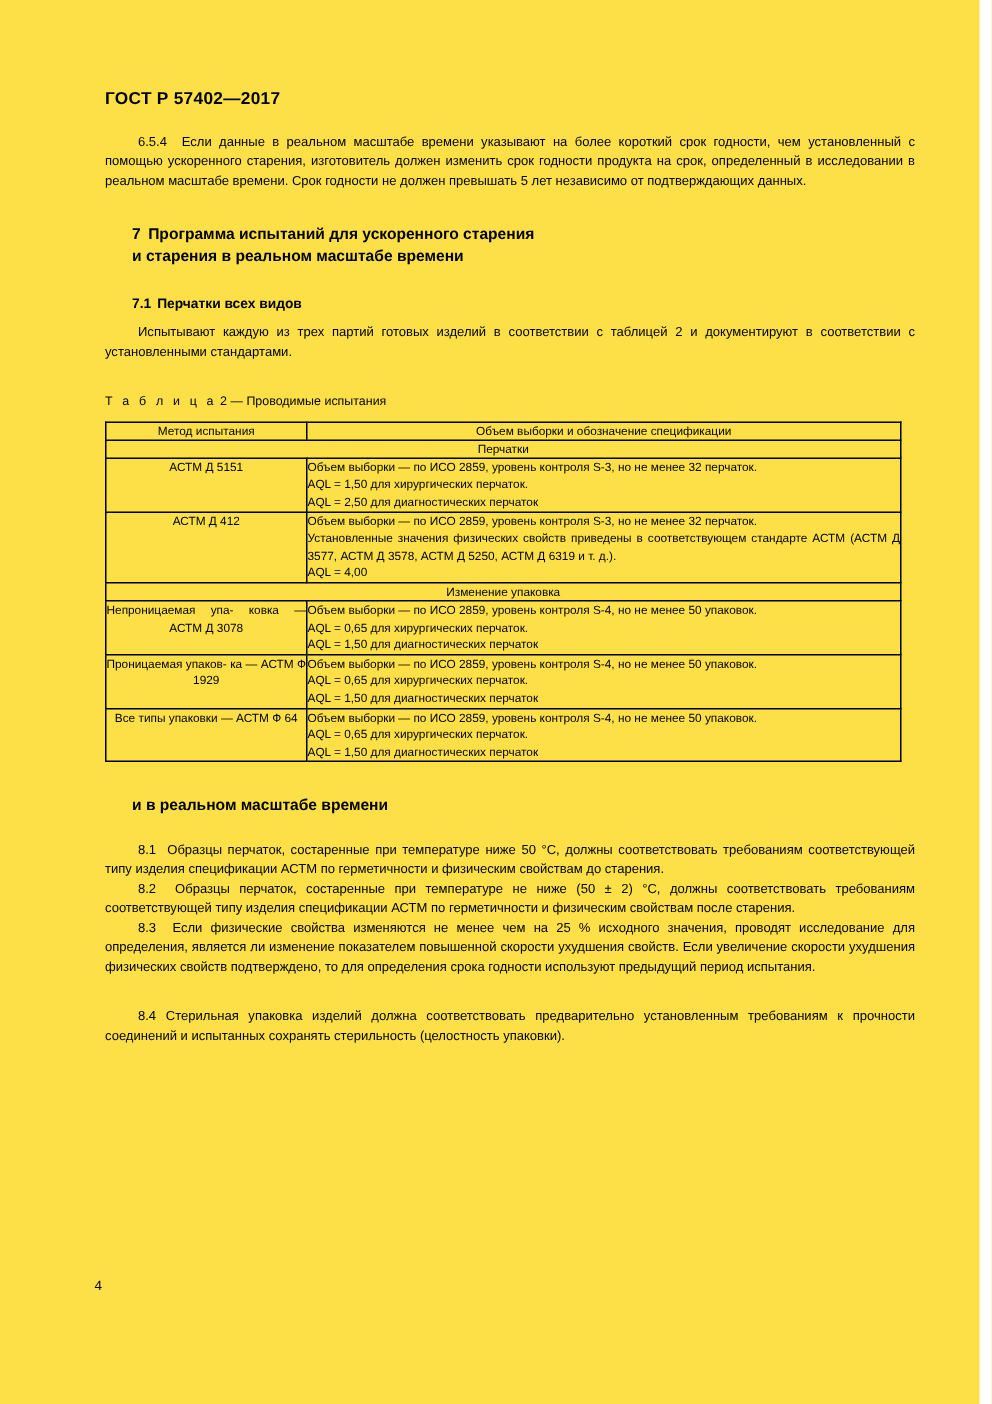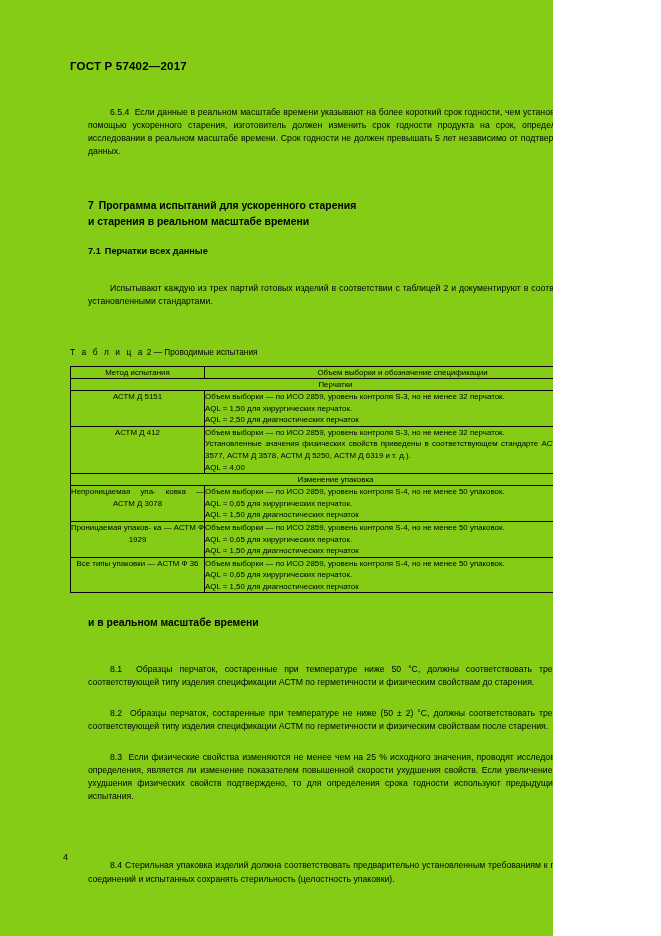--- a/index.html
+++ b/index.html
@@ -7,23 +7,23 @@
     margin: 0;
     padding: 0;
     background: #ffffff;
   }
   body {
     font-family: "Liberation Sans", sans-serif;
     color: #000000;
   }
   .page {
     position: relative;
-    width: 553px;
+    width: 653px;
     height: 936px;
-    background: #84cc16;
+    background: #fde047;
     box-sizing: border-box;
     overflow: hidden;
     padding-left: 13px;
   }
   .content {
     position: absolute;
     left: 70px;
     top: 0;
     width: 540px;
   }
@@ -38,21 +38,21 @@
     letter-spacing: 0.2px;
     white-space: nowrap;
   }
 
   
   .para {
     font-size: 8.7px;
     line-height: 13.1px;
     text-align: justify;
     text-justify: inter-word;
-    margin: 18px;
+    margin: 0;
     hyphens: manual;
   }
   .para.indent::before {
     content: "";
     display: inline-block;
     width: 22px;
   }
   .num {
     white-space: nowrap;
   }
@@ -190,21 +190,21 @@
 
     <p class="para indent"><span class="num">6.5.4</span>&nbsp;&nbsp;<span>Если данные в реальном масштабе времени указывают на более короткий срок годности, чем установленный с помощью ускоренного старения, изготовитель должен изменить срок годности продукта на срок, определенный в исследовании в реальном масштабе времени. Срок годности не должен превышать 5 лет независимо от подтверждающих данных.</span></p>
 
     <div class="sp22"></div>
 
     <p class="h-section"><span class="sec-no">7</span><span>Программа испытаний для ускоренного старения</span></p>
     <p class="h-section" style="padding-left:18px;"><span>и старения в реальном масштабе времени</span></p>
 
     <div class="sp16"></div>
 
-    <p class="h-sub"><span class="sec-no">7.1</span><span>Перчатки всех данные</span></p>
+    <p class="h-sub"><span class="sec-no">7.1</span><span>Перчатки всех видов</span></p>
     <div class="sp6"></div>
     <p class="para indent">Испытывают каждую из трех партий готовых изделий в соответствии с таблицей 2 и документируют в соответствии с установленными стандартами.</p>
 
     <div class="sp20"></div>
 
     <p class="table-caption"><span class="sp">Т а б л и ц а</span>&nbsp;<span>2</span>&nbsp;<span>—</span>&nbsp;<span>Проводимые испытания</span></p>
 
     <div class="sp8"></div>
 
     <table class="gost">
@@ -265,21 +265,21 @@
           </td>
           <td class="spec-cell">
             <span class="ln">Объем выборки — по ИСО 2859, уровень контроля S-4, но не менее 50 упаковок.</span>
             <span class="ln last">AQL = 0,65 для хирургических перчаток.</span>
             <span class="ln last">AQL = 1,50 для диагностических перчаток</span>
           </td>
         </tr>
         <tr>
           <td class="method-cell">
             <span>Все типы упаковки —</span>
-            <span>АСТМ Ф 36</span>
+            <span>АСТМ Ф 64</span>
           </td>
           <td class="spec-cell">
             <span class="ln">Объем выборки — по ИСО 2859, уровень контроля S-4, но не менее 50 упаковок.</span>
             <span class="ln last">AQL = 0,65 для хирургических перчаток.</span>
             <span class="ln last">AQL = 1,50 для диагностических перчаток</span>
           </td>
         </tr>
       </tbody>
     </table>
 

